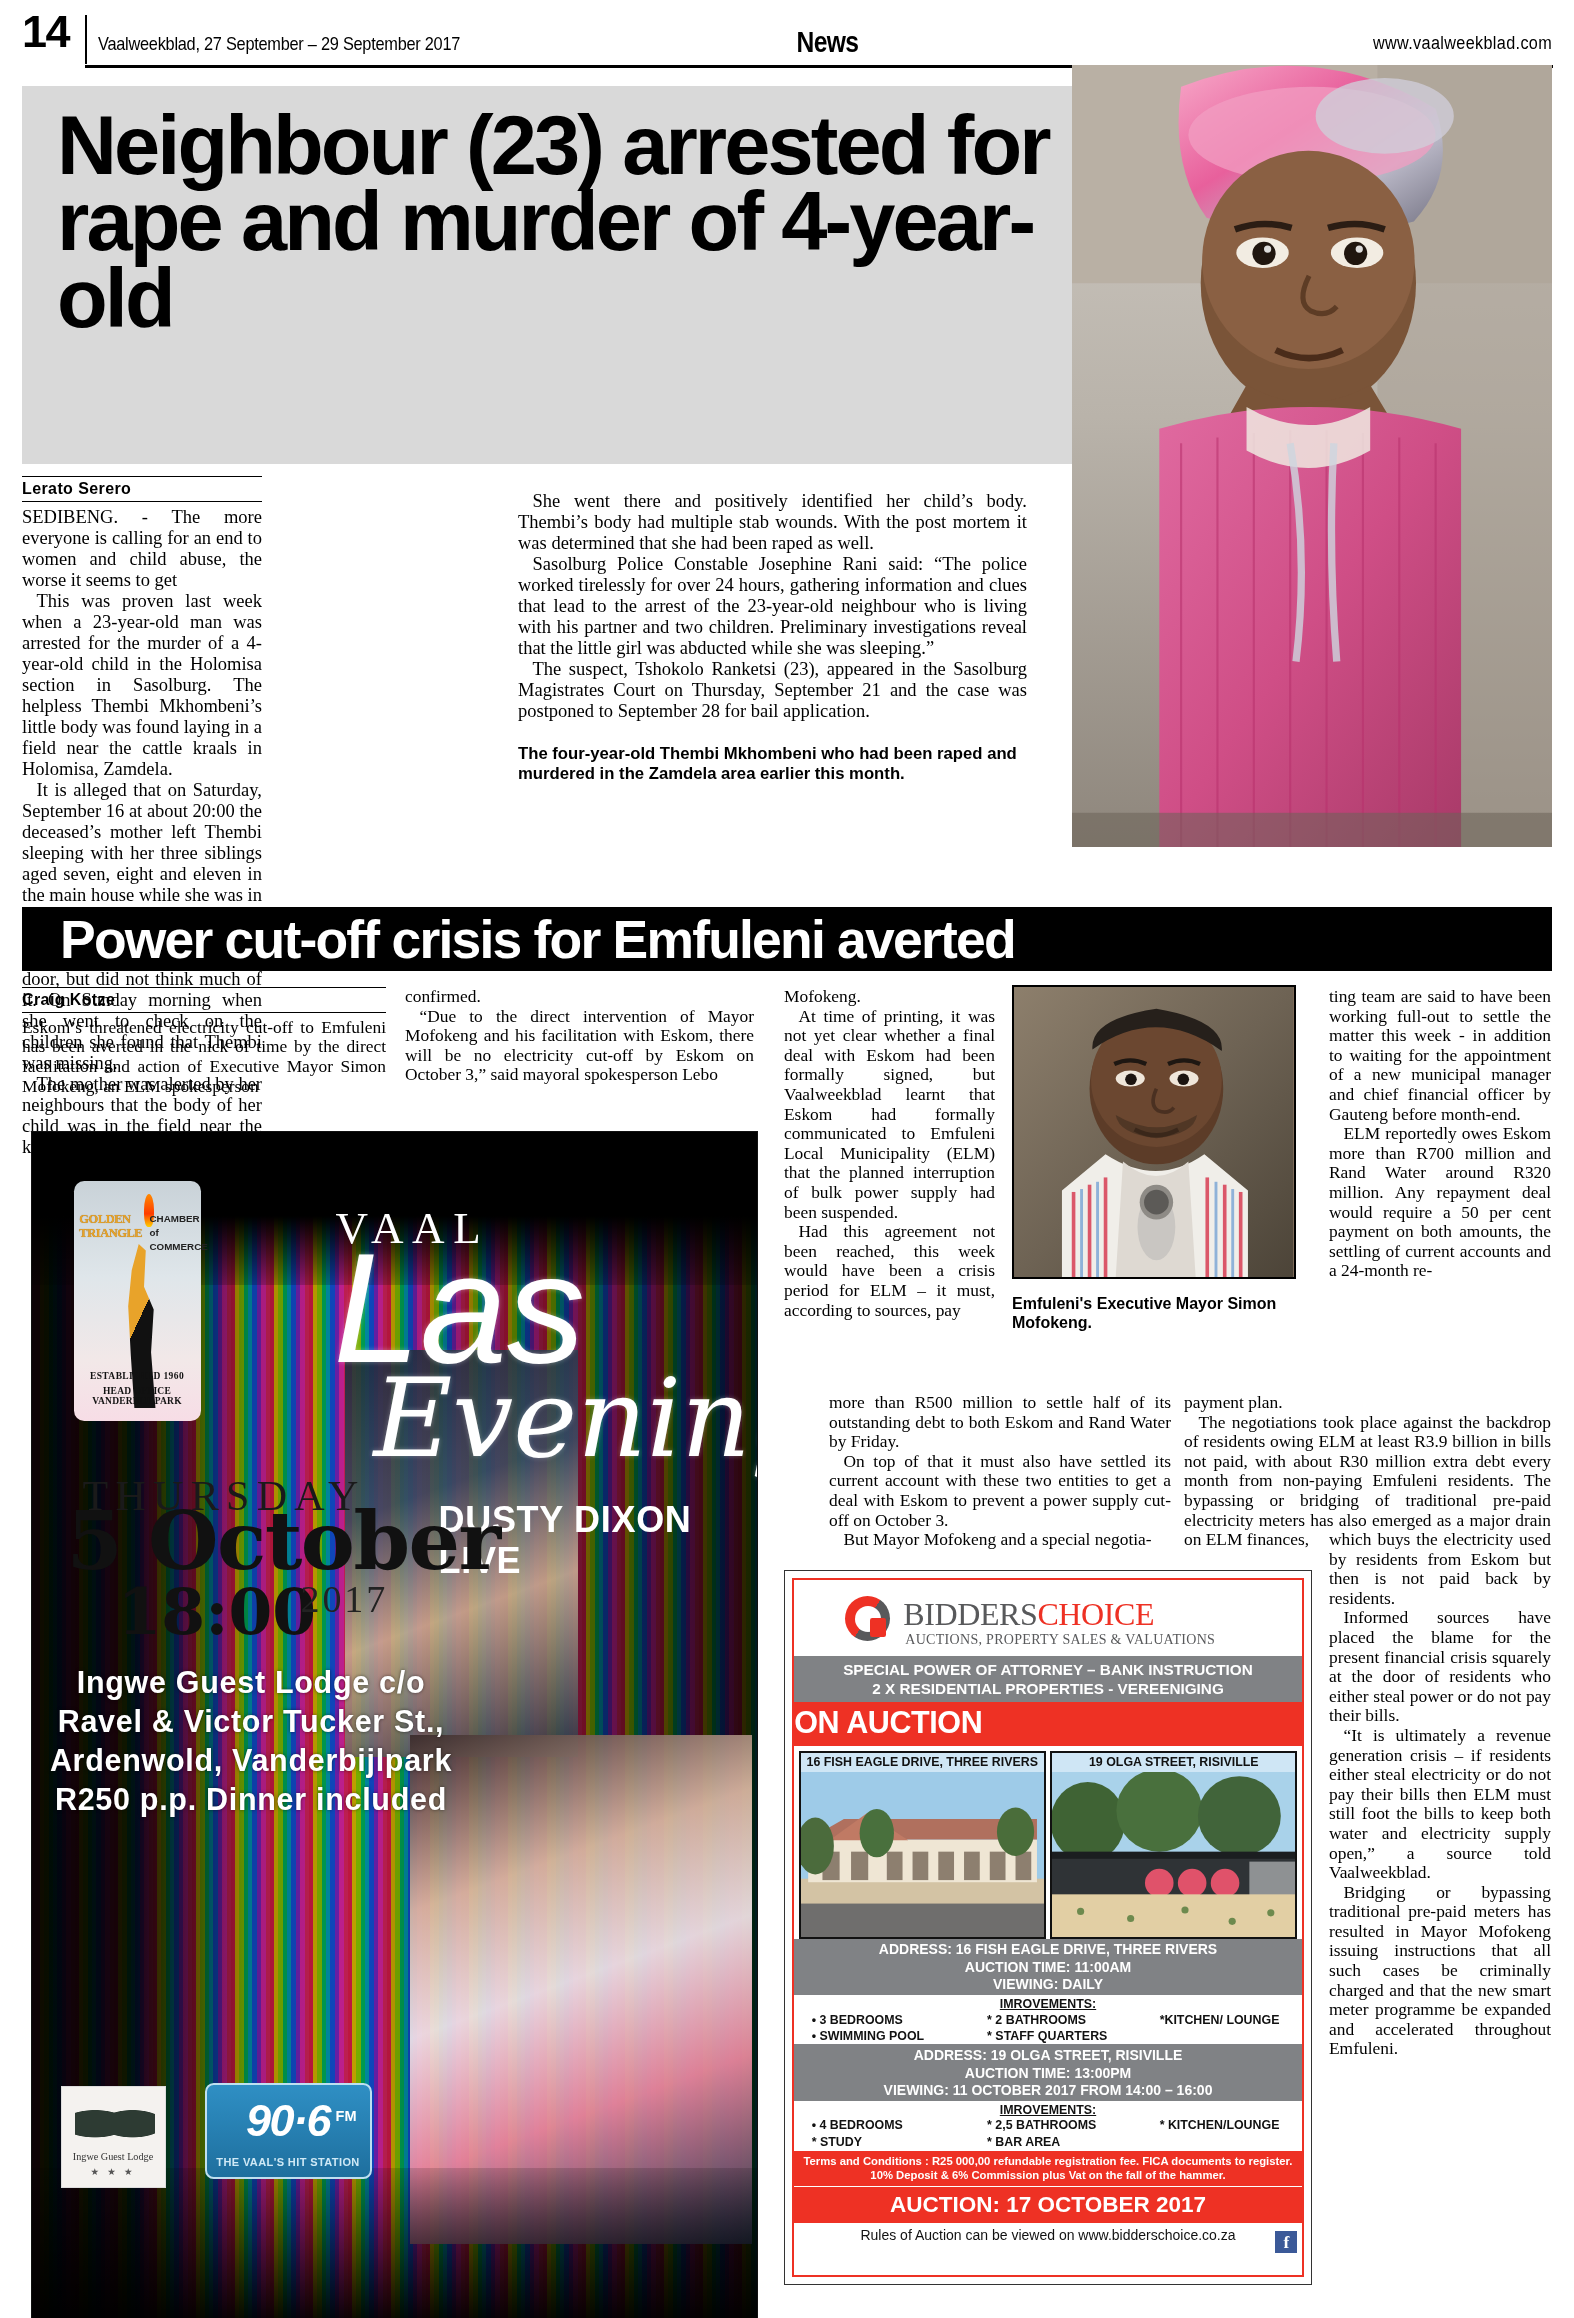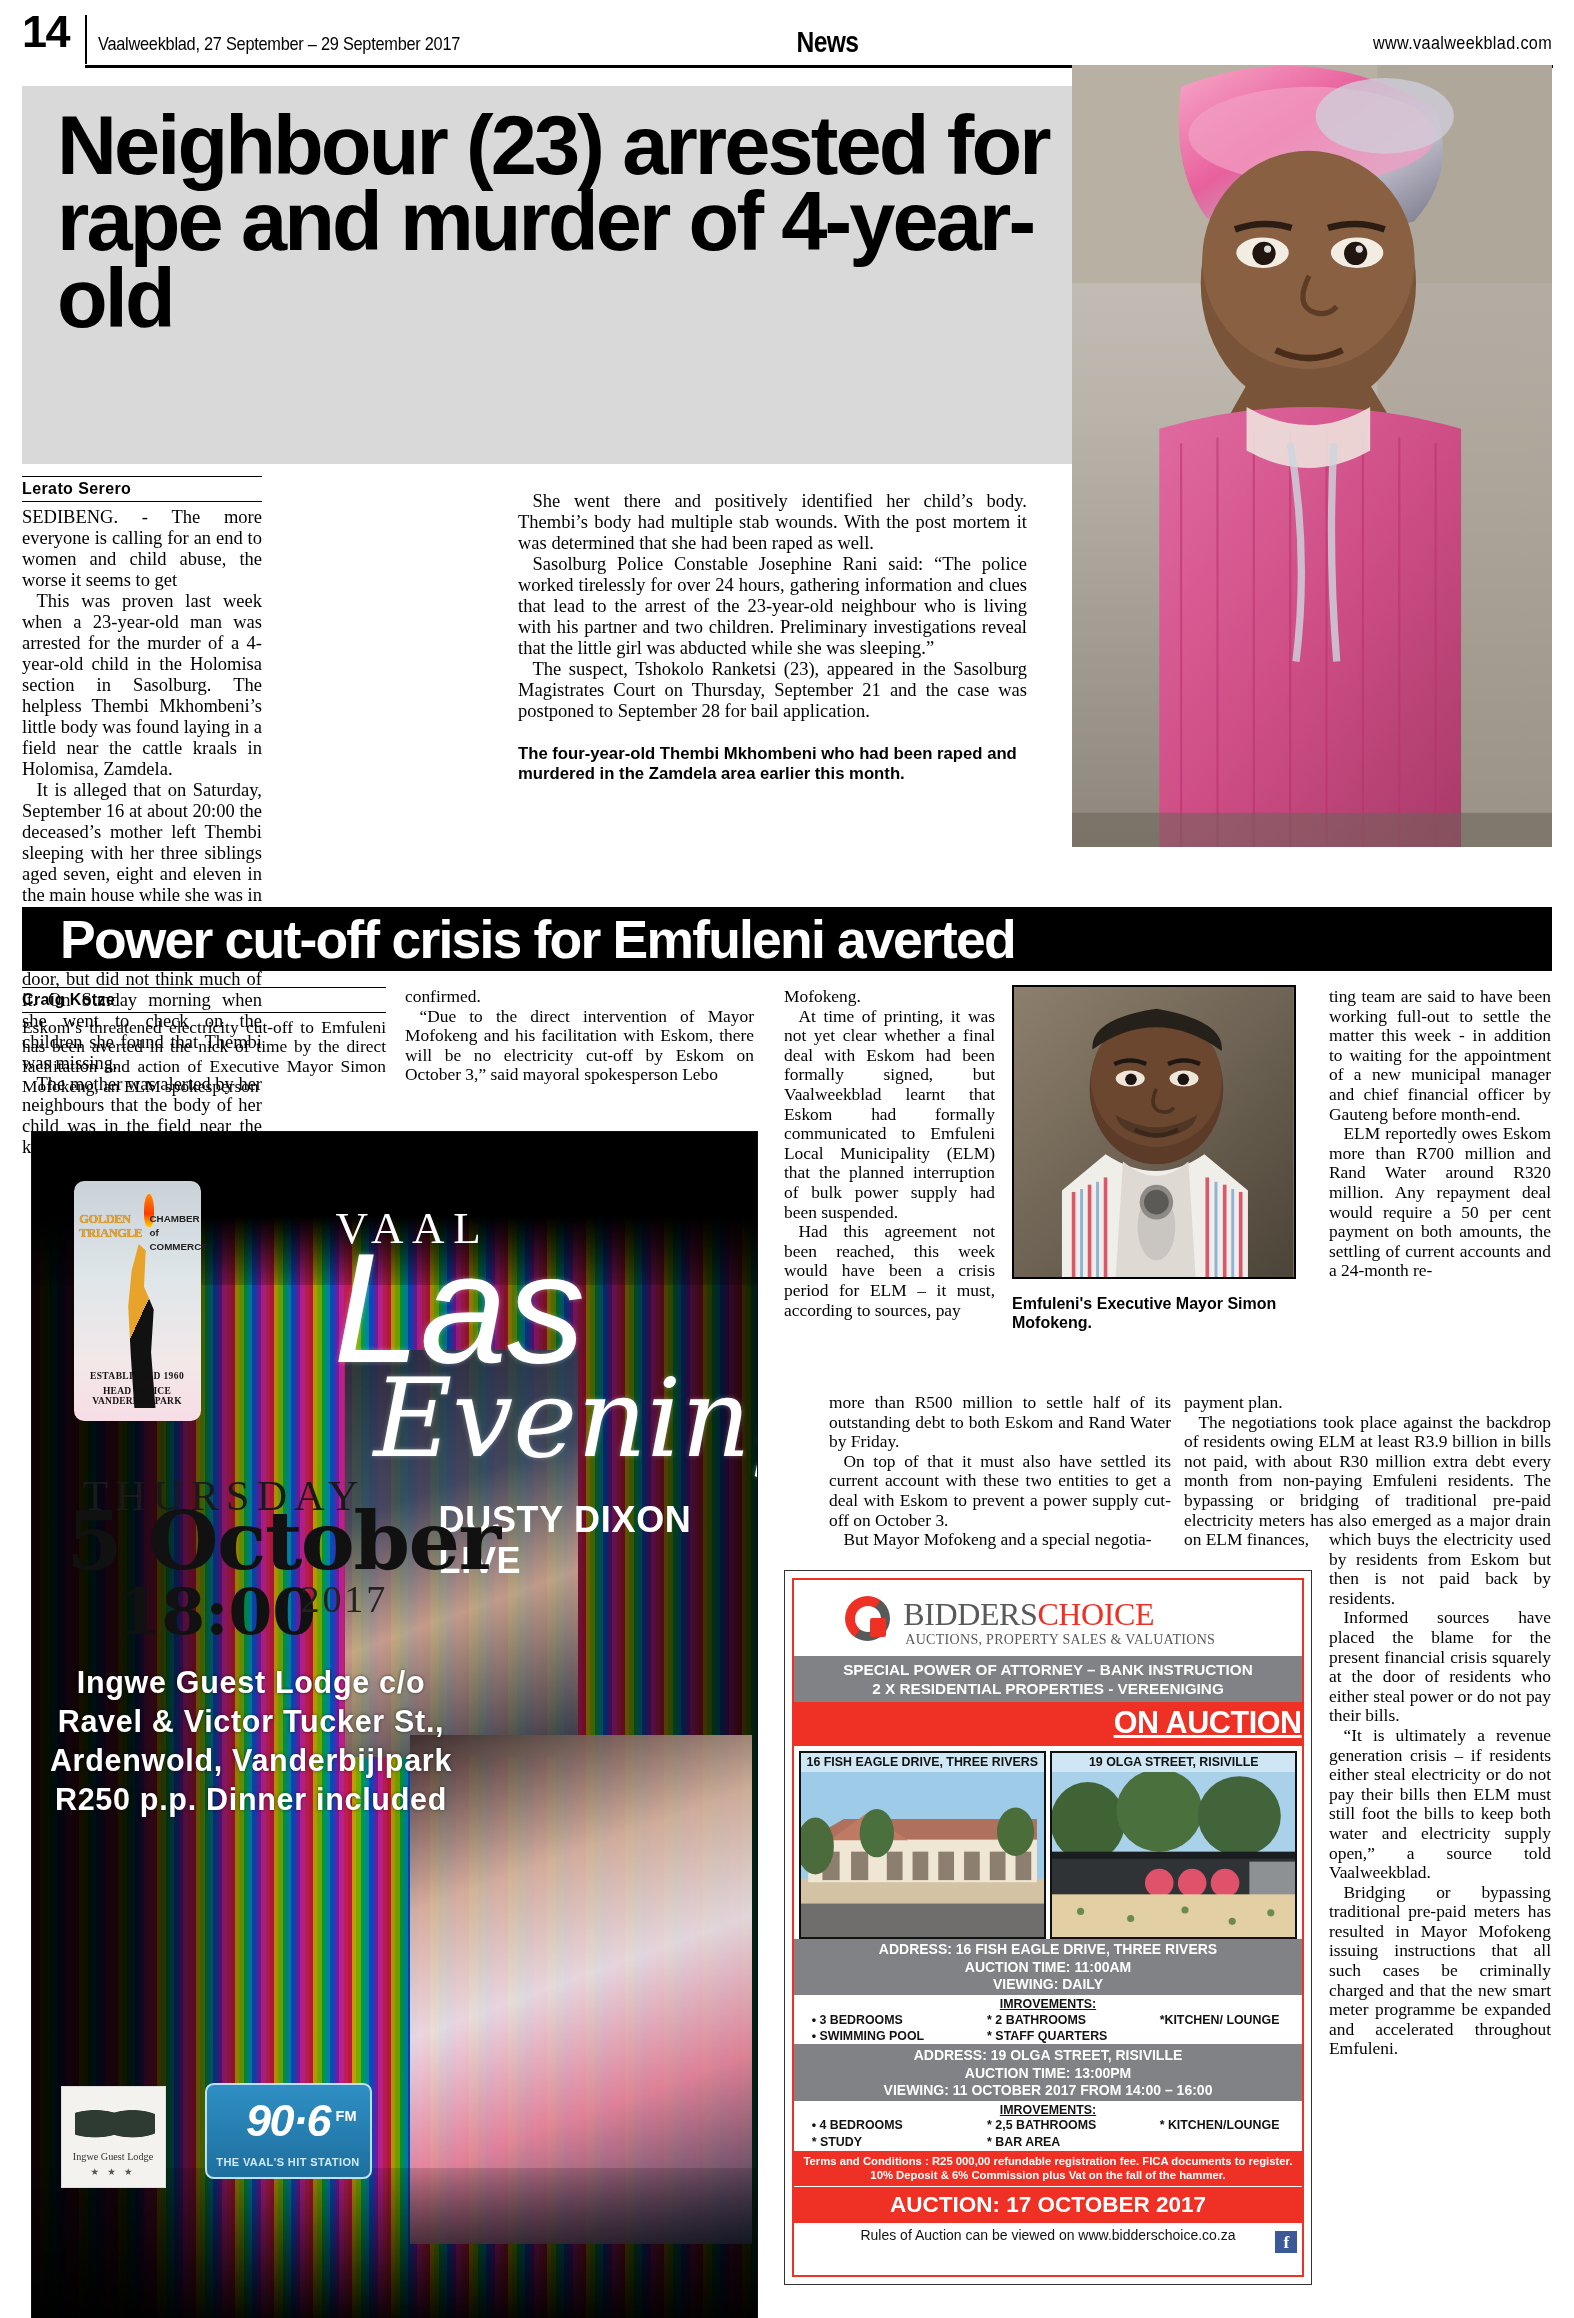--- a/index.html
+++ b/index.html
@@ -320,22 +320,22 @@
   .bc-sub {
     position:absolute; left:111px; top:52px;
     font-family:"Liberation Serif", serif; font-size:14px;
     color:#58595b; letter-spacing:0.3px;
   }
   .bc-gray {
     background:#808285; color:#fff; text-align:center;
     font-family:"Liberation Sans", sans-serif; font-weight:700;
   }
   .bc-red {
-    background:#ee3124; color:#fff; text-align:right;
-    font-family:"Liberation Sans", sans-serif; font-weight:700;text-decoration:underline;
+    background:#ee3124; color:#fff; text-align:left;
+    font-family:"Liberation Sans", sans-serif; font-weight:700;
   }
   .bc-line1 { font-size:15.3px; padding:4.4px 0 0.7px 0; }
   .bc-line2 { font-size:15.3px; padding:0.7px 0 4.4px 0; }
   .bc-onauction { font-size:30.5px; padding:2.9px 0 5.8px 0; letter-spacing:-0.4px; }
   .bc-photos { display:flex; gap:4.4px; padding:4.4px 4.4px 0 4.4px; background:#fff; }
   .bc-ph { flex:1; border:2.2px solid #111; position:relative; height:188px; overflow:hidden; }
   .bc-ph-cap {
     position:absolute; left:0; top:0; width:100%; text-align:center;
     font-family:"Liberation Sans", sans-serif; font-weight:700; font-size:12.4px;
     color:#111; background:#cfe6f5; padding:2.9px 0;

